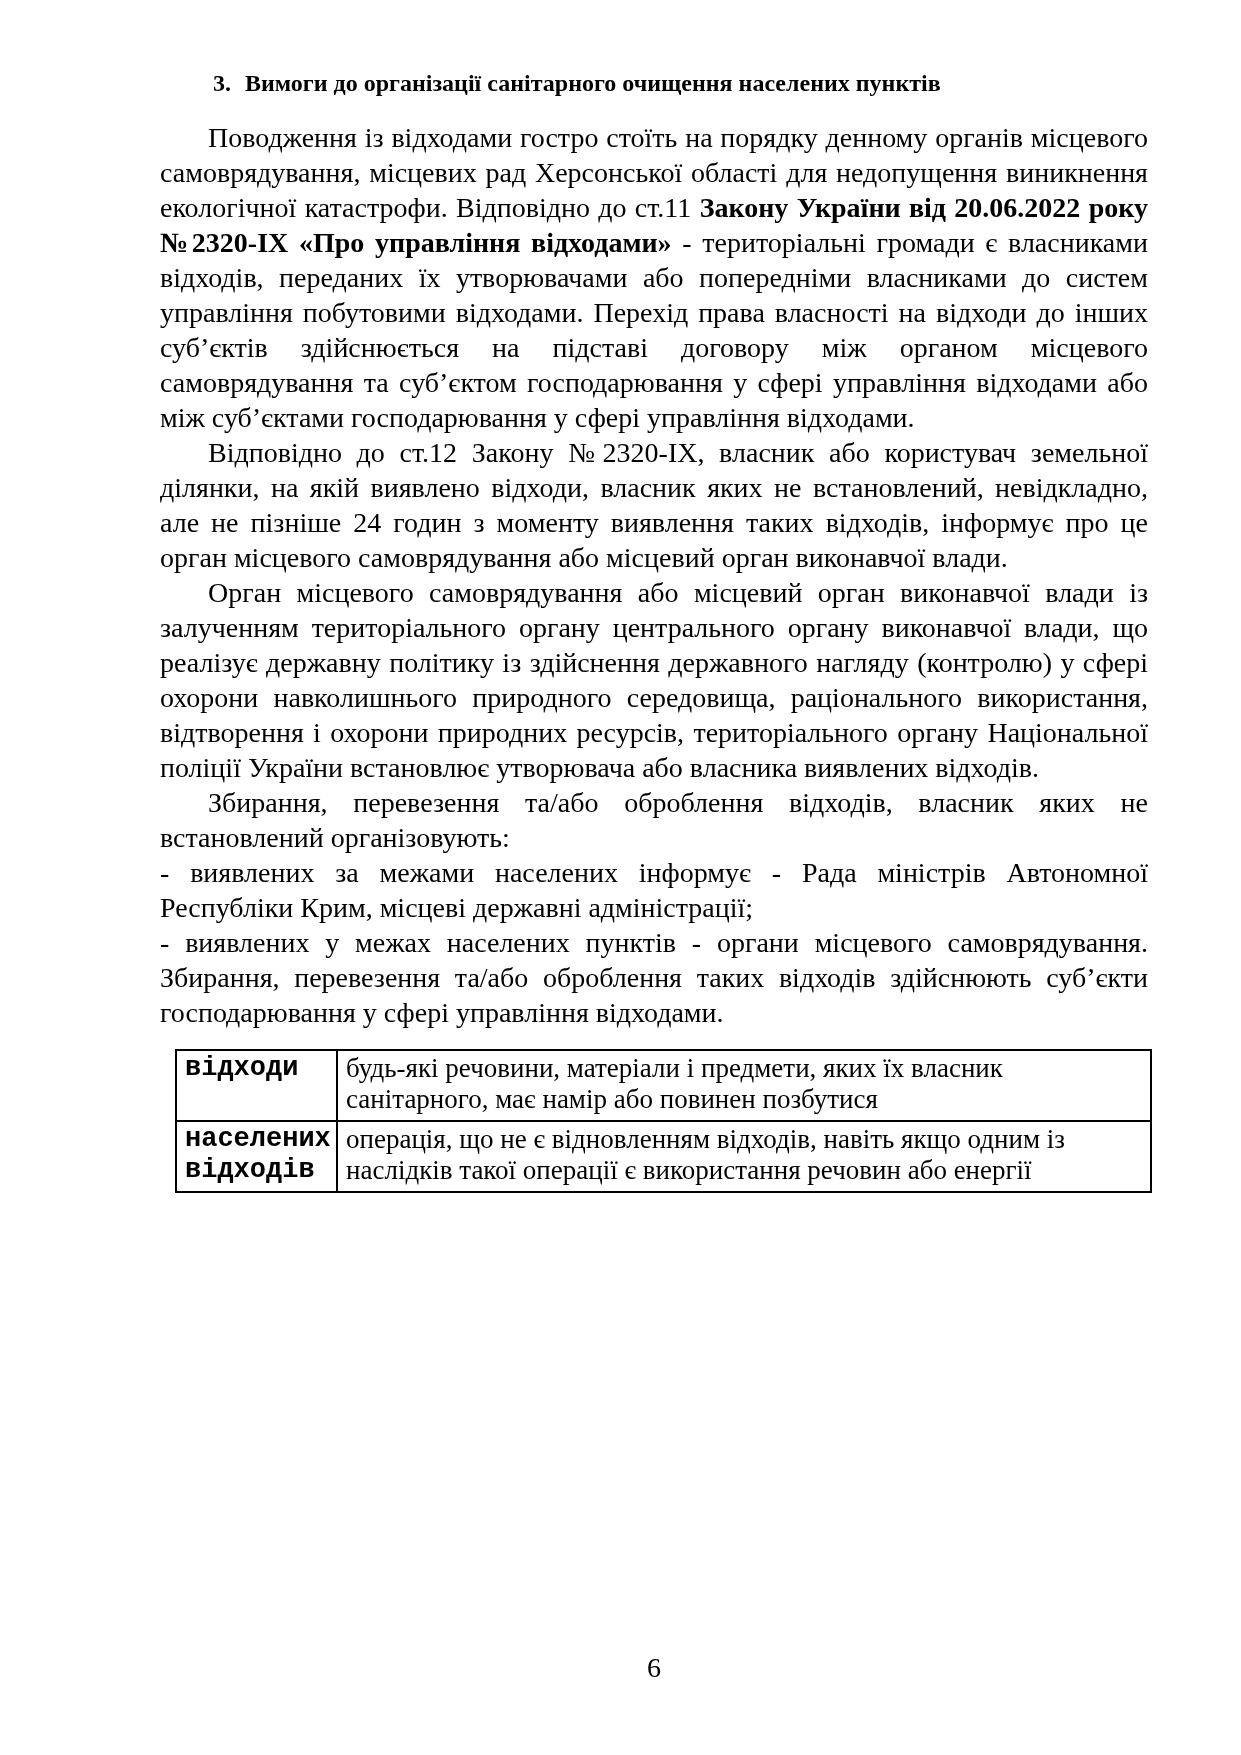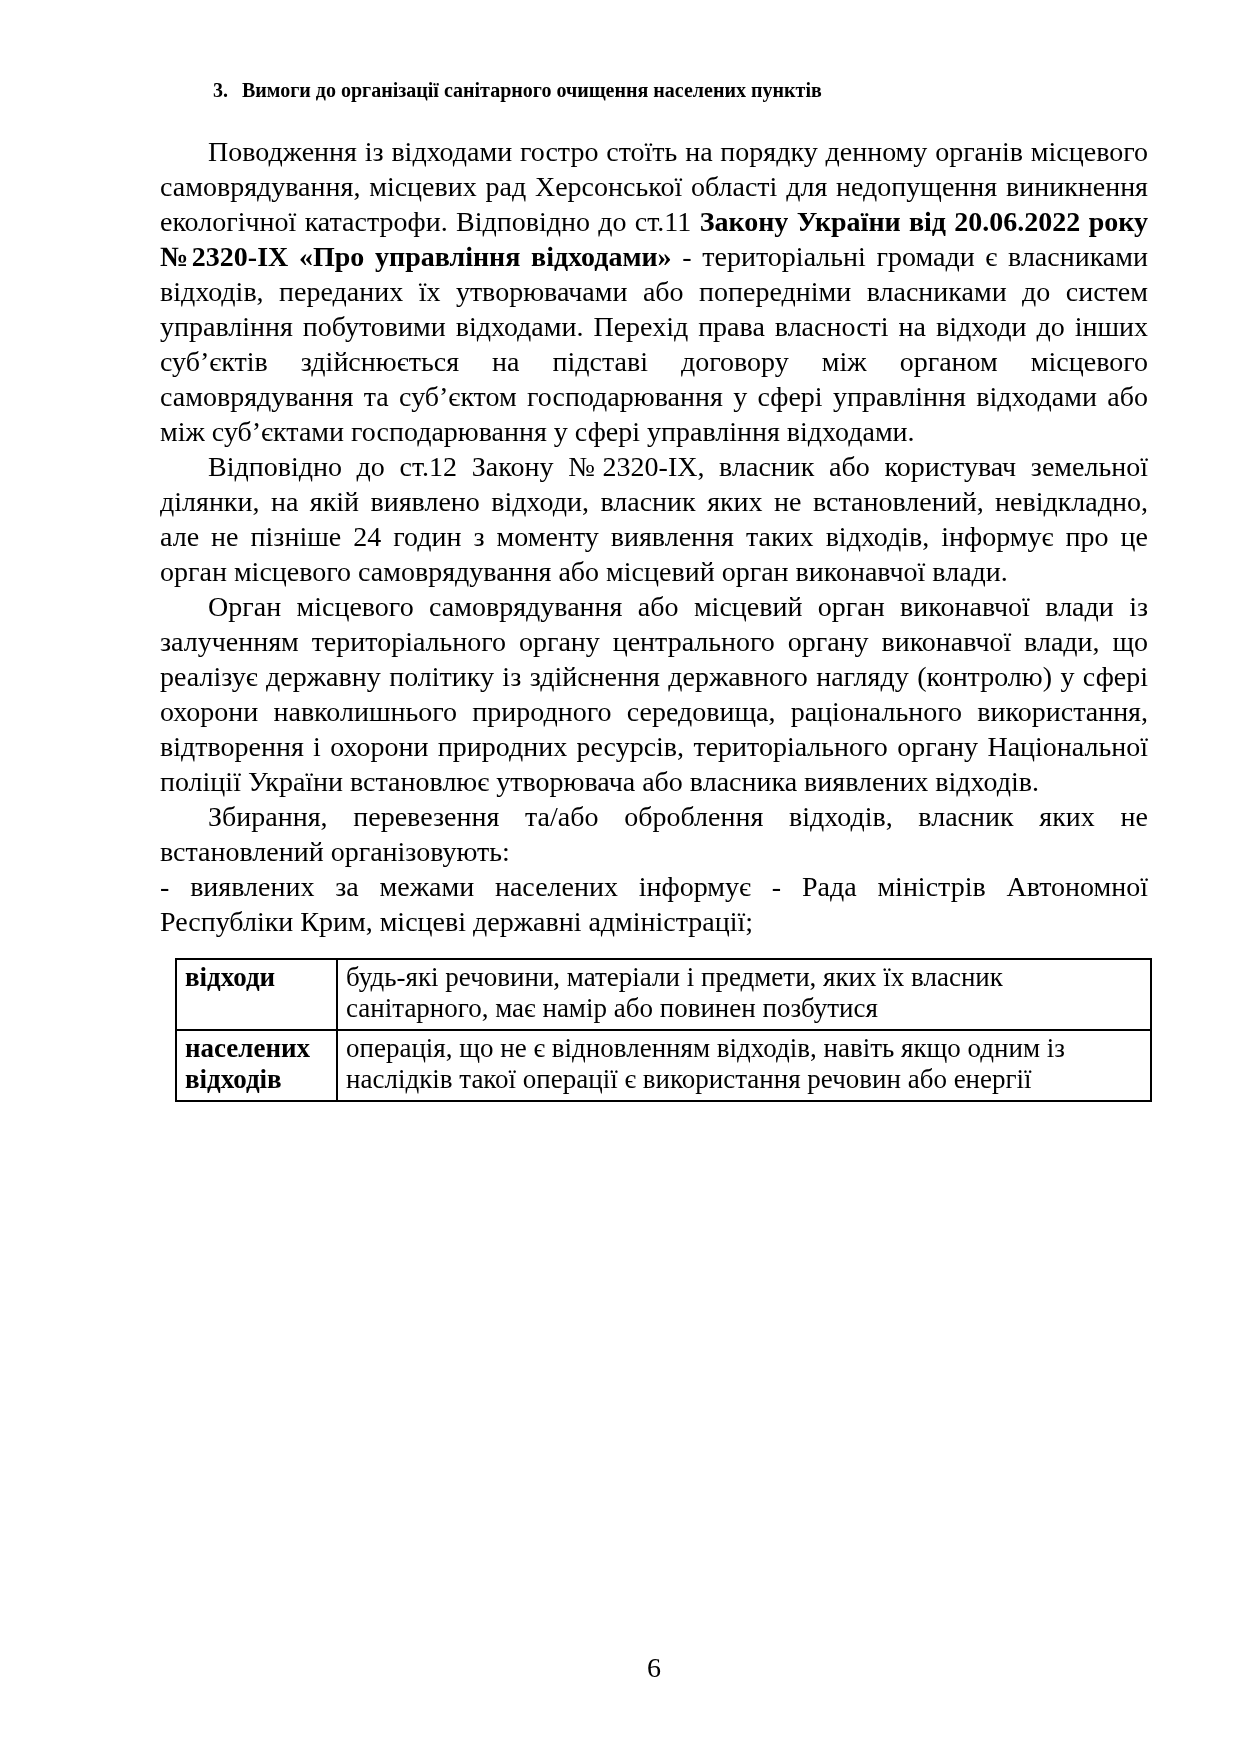--- a/index.html
+++ b/index.html
@@ -19,22 +19,22 @@
   .content {
     position: absolute;
     left: 160px;
     top: 0;
     width: 988px;
   }
   .heading {
     margin: 62px 0 16px 53px;
     width: 935px;
     box-sizing: border-box;
-    font-size: 20px;
-    line-height: 56px;
+    font-size: 24px;
+    line-height: 42px;
     font-weight: bold;
     text-align: justify;
     padding-left: 14px;
     text-indent: -14px;
   }
   .heading .hnum { margin-right: 14px; }
   p.body {
     margin: 0;
     font-size: 28px;
     line-height: 35px;
@@ -54,20 +54,21 @@
   }
   table.def td {
     border: 2px solid #000000;
     vertical-align: top;
     padding: 2px 8px 5px 8px;
     text-align: left;
   }
   td.term {
     width: 143px;
     font-weight: bold;
+    font-family: Liberation Mono, monospace;
   }
   p.after-table { margin-top: 14px; }
   .page-number {
     position: absolute;
     top: 1650px;
     left: 160px;
     width: 988px;
     text-align: center;
     font-size: 28px;
     line-height: 35px;
@@ -85,20 +86,21 @@
 
     <p class="body">Відповідно до ст.12 Закону №2320-ІХ, власник або користувач земельної ділянки, на якій виявлено відходи, власник яких не встановлений, невідкладно, але не пізніше 24 годин з моменту виявлення таких відходів, інформує про це орган місцевого самоврядування або місцевий орган виконавчої влади.</p>
 
     <p class="body">Орган місцевого самоврядування або місцевий орган виконавчої влади із залученням територіального органу центрального органу виконавчої влади, що реалізує державну політику із здійснення державного нагляду (контролю) у сфері охорони навколишнього природного середовища, раціонального використання, відтворення і охорони природних ресурсів, територіального органу Національної поліції України встановлює утворювача або власника виявлених відходів.</p>
 
 
     <p class="body">Збирання, перевезення та/або оброблення відходів, власник яких не встановлений організовують:</p>
 
     <p class="body flush">- виявлених за межами населених інформує - Рада міністрів Автономної Республіки Крим, місцеві державні адміністрації;</p>
 
+    <p class="body flush">- виявлених у межах населених пунктів - органи місцевого самоврядування. Збирання, перевезення та/або оброблення таких відходів здійснюють суб’єкти господарювання у сфері управління відходами.</p>
 
     <table class="def">
       <tbody>
         <tr>
           <td class="term">відходи</td>
           <td class="defn">будь-які речовини, матеріали і предмети, яких їх власник санітарного, має намір або повинен позбутися</td>
         </tr>
         <tr>
           <td class="term">населених відходів</td>
           <td class="defn">операція, що не є відновленням відходів, навіть якщо одним із наслідків такої операції є використання речовин або енергії</td>

